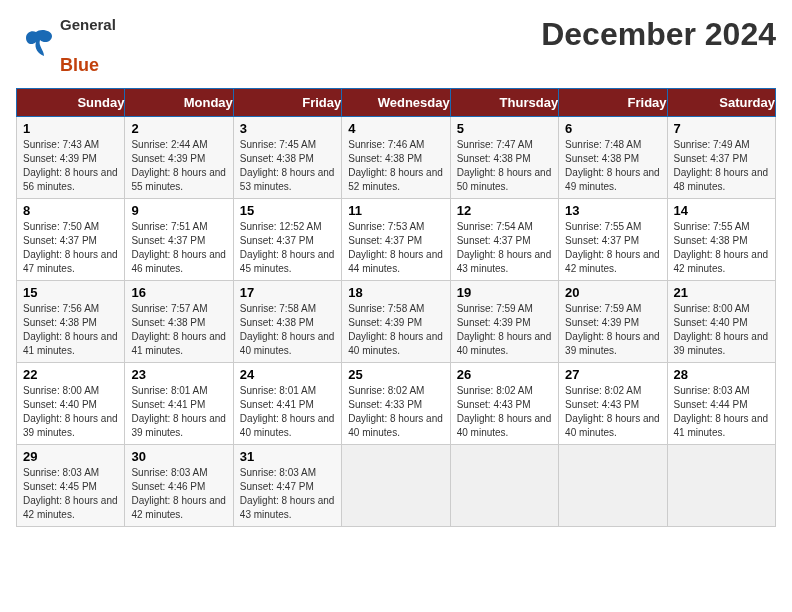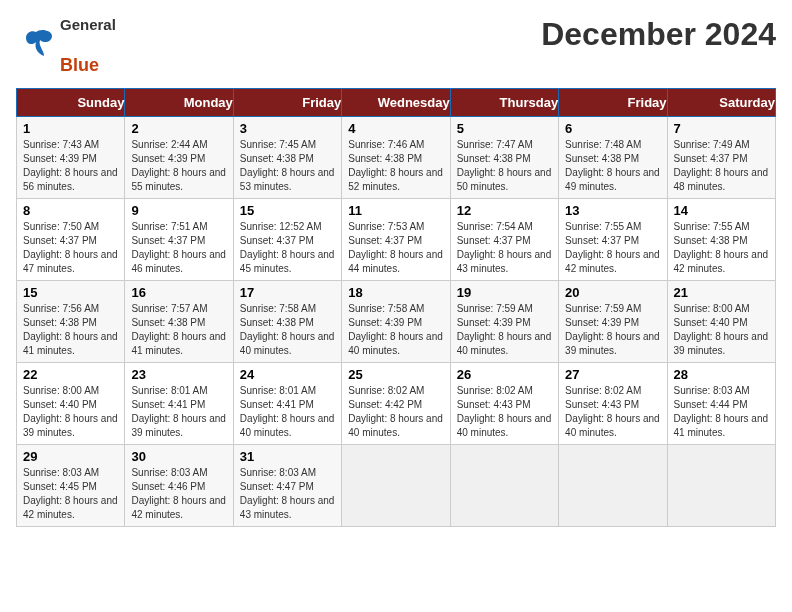--- a/index.html
+++ b/index.html
@@ -300,21 +300,21 @@
           <div class="day-detail">
             <div>Sunrise: 8:01 AM</div>
             <div>Sunset: 4:41 PM</div>
             <div>Daylight: 8 hours and 40 minutes.</div>
           </div>
         </td>
         <td>
           <span class="day-num">25</span>
           <div class="day-detail">
             <div>Sunrise: 8:02 AM</div>
-            <div>Sunset: 4:42 PM</div>
+            <div>Sunset: 4:33 PM</div>
             <div>Daylight: 8 hours and 40 minutes.</div>
           </div>
         </td>
         <td>
           <span class="day-num">26</span>
           <div class="day-detail">
             <div>Sunrise: 8:02 AM</div>
             <div>Sunset: 4:43 PM</div>
             <div>Daylight: 8 hours and 40 minutes.</div>
           </div>

